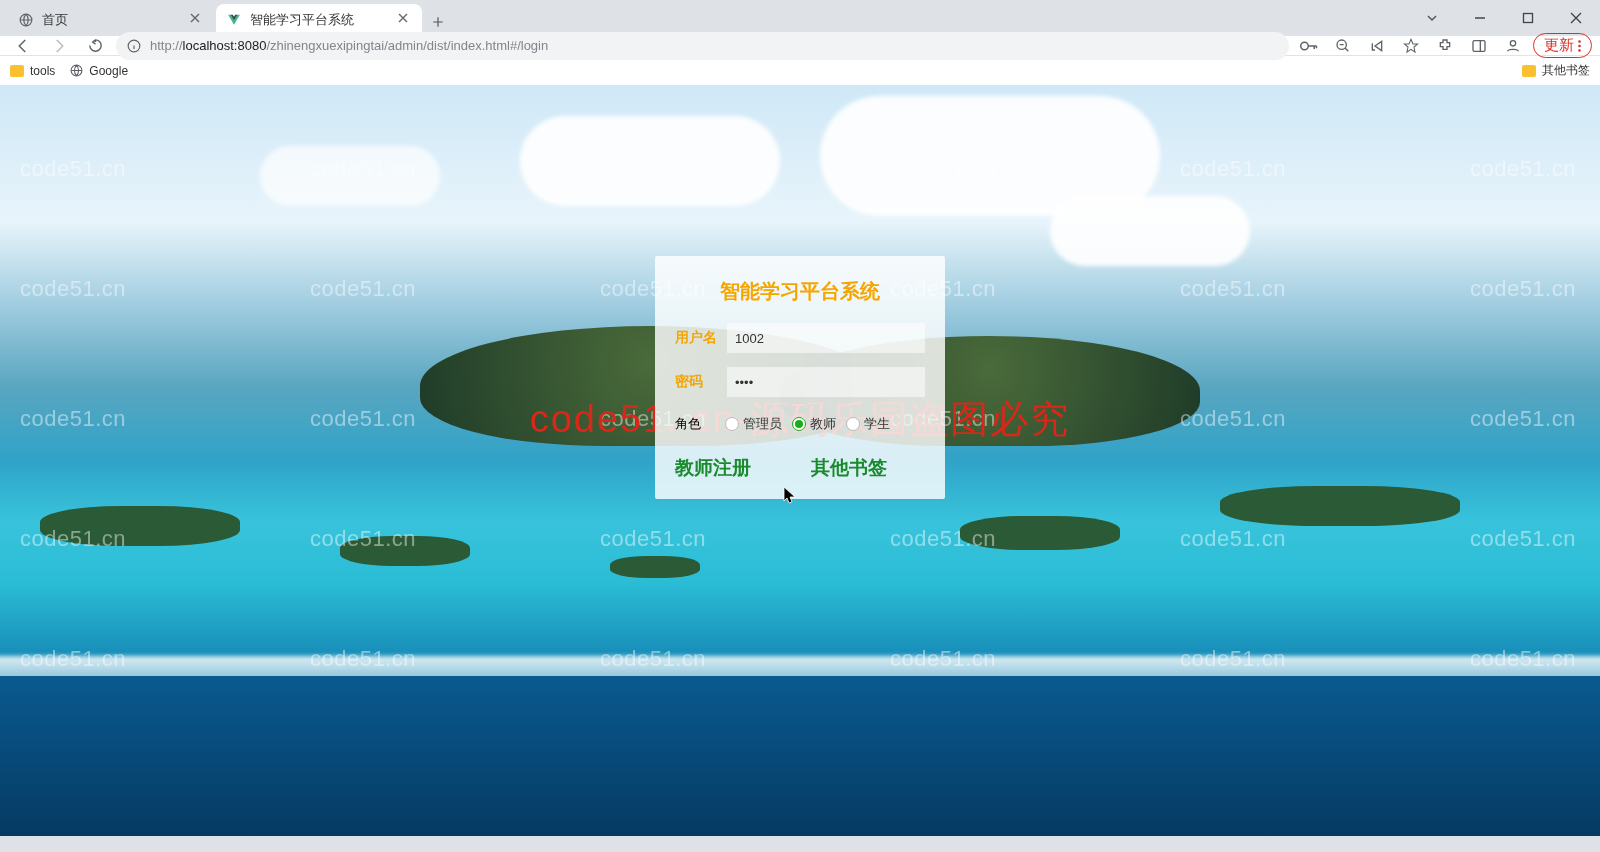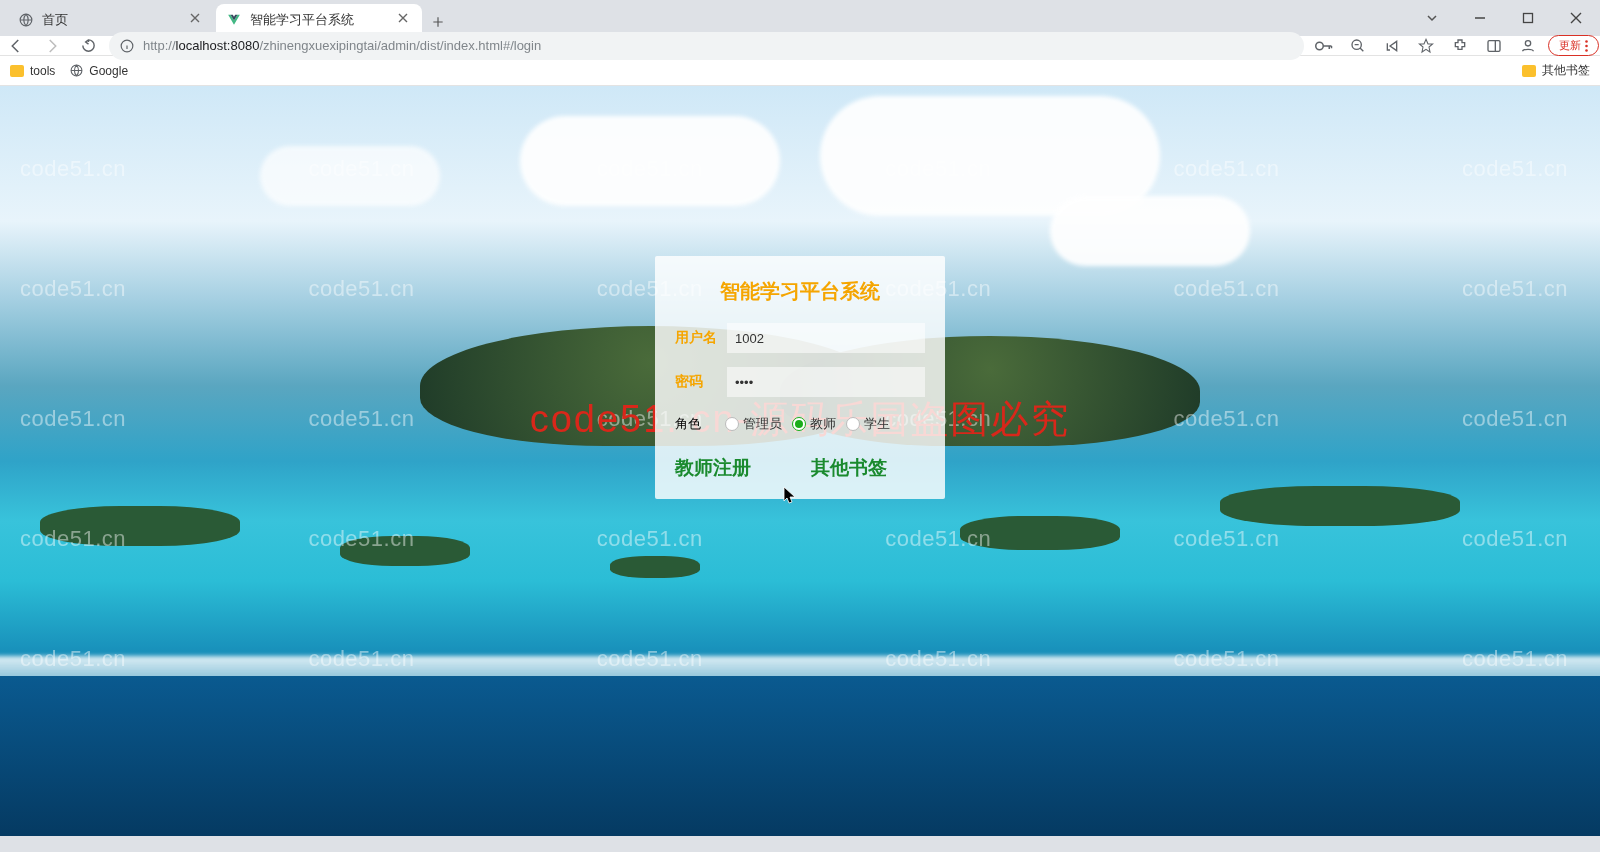--- a/index.html
+++ b/index.html
@@ -11,30 +11,30 @@
   .tab { height: 32px; display: flex; align-items: center; padding: 0 10px; font-size: 13px; color: #333; border-radius: 8px 8px 0 0; margin-right: 2px; max-width: 220px; cursor: pointer; justify-content: space-between; }
   .tab.inactive { background: transparent; }
   .tab.active { background: #fff; }
   .tab .favicon { width: 16px; height: 16px; margin-right: 8px; display: inline-flex; align-items: center; justify-content: center; }
   .tab .title { flex: 1; white-space: nowrap; overflow: hidden; text-overflow: ellipsis; min-width: 140px; }
   .tab .close { width: 14px; height: 14px; margin-left: 8px; color: #666; }
   .new-tab { width: 28px; height: 28px; display: flex; align-items: center; justify-content: center; color: #555; cursor: pointer; }
   .win-controls { margin-left: auto; display: flex; height: 36px; }
   .win-controls div { width: 48px; display: flex; align-items: center; justify-content: center; color: #444; cursor: pointer; }
 
-  .addr-bar { height: 20px; background: #fff; display: flex; align-items: center; padding: 0 1px; gap: 6px; border-bottom: 1px solid #e3e3e3; }
+  .addr-bar { height: 20px; background: #fff; display: flex; align-items: center; padding: 0 8px; gap: 6px; border-bottom: 1px solid #e3e3e3; }
   .nav-btn { width: 30px; height: 30px; display: flex; align-items: center; justify-content: center; color: #5f6368; border-radius: 50%; cursor: pointer; }
   .nav-btn.disabled { color: #bdbdbd; }
   .omnibox { flex: 1; height: 28px; background: #f1f3f4; border-radius: 14px; display: flex; align-items: center; padding: 0 10px; color: #5f6368; font-size: 13px; }
   .omnibox .site-info { width: 16px; height: 16px; margin-right: 8px; display: flex; align-items: center; justify-content: center; }
   .omnibox .url { color: #202124; }
   .omnibox .url .muted { color: #80868b; }
   .addr-icons { display: flex; gap: 6px; align-items: center; }
   .addr-icons .ic { width: 28px; height: 28px; display: flex; align-items: center; justify-content: center; color: #5f6368; cursor: pointer; }
-  .update-pill { border: 1px solid #d93025; color: #d93025; border-radius: 14px; padding: 2px 10px; font-size: 11px; display: flex; align-items: center; gap: 4px; cursor: pointer; }
+  .update-pill { border: 1px solid #d93025; color: #d93025; border-radius: 14px; padding: 2px 10px; font-size: 15px; display: flex; align-items: center; gap: 4px; cursor: pointer; }
 
   .bookmarks { height: 30px; background: #fff; display: flex; align-items: center; padding: 0 10px; gap: 14px; font-size: 12px; color: #333; border-bottom: 1px solid #e3e3e3; }
   .bm-item { display: flex; align-items: center; gap: 6px; cursor: pointer; }
   .bm-folder { width: 14px; height: 12px; background: #fbc02d; border-radius: 2px; display: inline-block; }
   .bm-globe { width: 14px; height: 14px; display: inline-flex; align-items: center; justify-content: center; }
   .bm-spacer { flex: 1; }
 
   
   .viewport { position: relative; width: 1600px; height: 750px; overflow: hidden; }
   .sky { position: absolute; inset: 0; background: linear-gradient(to bottom,#cfe8f7 0%,#e8f4fb 18%,#a8d1e3 28%,#5aa6c0 40%,#2fa3c8 50%,#38c3db 58%,#2bbdd6 66%,#0f7aad 80%,#0a5a90 100%); }
@@ -50,21 +50,21 @@
   .islet { position: absolute; background: #2a5a36; border-radius: 40%; }
   .i1 { width: 200px; height: 40px; top: 420px; left: 40px; }
   .i2 { width: 130px; height: 30px; top: 450px; left: 340px; }
   .i3 { width: 160px; height: 34px; top: 430px; left: 960px; }
   .i4 { width: 240px; height: 40px; top: 400px; left: 1220px; }
   .i5 { width: 90px; height: 22px; top: 470px; left: 610px; }
   .reef { position: absolute; bottom: 120px; left: -100px; right: -100px; height: 60px; background: linear-gradient(to bottom, rgba(255,255,255,.85), rgba(255,255,255,0)); filter: blur(2px); }
   .deep { position: absolute; bottom: 0; left: 0; right: 0; height: 160px; background: linear-gradient(to bottom,#0a5a90,#053a62); }
 
   .wm { position: absolute; color: rgba(255,255,255,0.45); font-size: 22px; font-family: Arial, sans-serif; letter-spacing: .5px; pointer-events: none; user-select: none; }
-  .wm-row { position: absolute; left: 0; right: 12px; display: flex; justify-content: space-between; padding: 0 20px; }
+  .wm-row { position: absolute; left: 0; right: 4px; display: flex; justify-content: space-between; padding: 0 20px; }
 
   .overlay-text { position: absolute; top: 308px; left: 0; right: 0; text-align: center; color: #d9271a; font-size: 38px; font-weight: 500; letter-spacing: 2px; pointer-events: none; }
 
   
   .login-card { position: absolute; top: 170px; left: 50%; transform: translateX(-50%); width: 290px; background: rgba(255,255,255,0.82); padding: 22px 20px 18px; border-radius: 2px; }
   .login-title { text-align: center; color: #f5a500; font-size: 20px; font-weight: 700; margin-bottom: 18px; }
   .form-row { display: flex; align-items: center; margin-bottom: 14px; }
   .form-label { width: 52px; color: #f5a500; font-size: 14px; font-weight: 700; }
   .form-input { flex: 1; height: 30px; border: none; background: rgba(255,255,255,0.55); padding: 0 8px; font-size: 13px; color: #333; outline: none; }
   .role-row { display: flex; align-items: center; gap: 10px; margin: 18px 0 22px; font-size: 13px; color: #333; }

